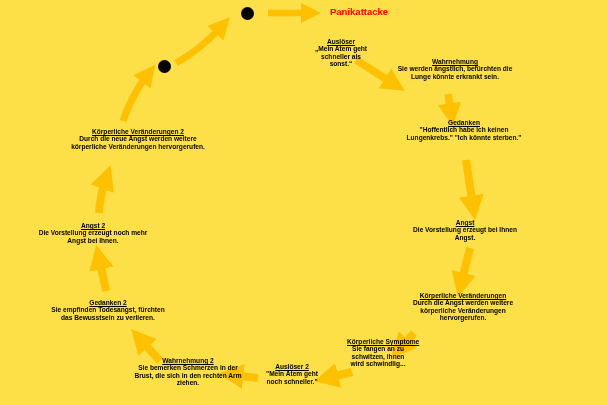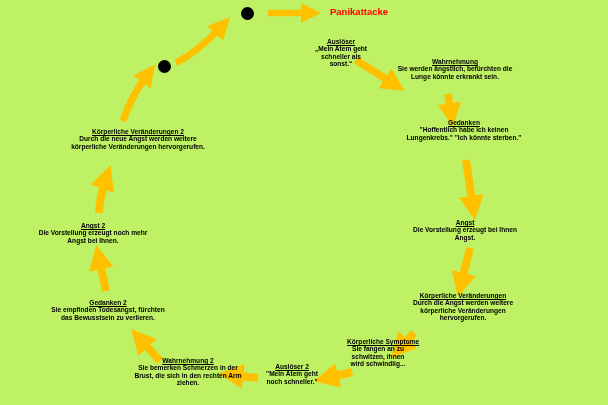--- a/index.html
+++ b/index.html
@@ -4,21 +4,21 @@
 <style>
   html, body {
     margin: 0;
     padding: 0;
     background: #ffffff;
   }
   #canvas {
     position: relative;
     width: 608px;
     height: 405px;
-    background: #bef264;
+    background: #fde047;
     font-family: "Liberation Sans", sans-serif;
     overflow: hidden;
   }
   #arrow-layer {
     position: absolute;
     left: 0; top: 0;
     width: 608px;
     height: 405px;
     pointer-events: none;
   }

